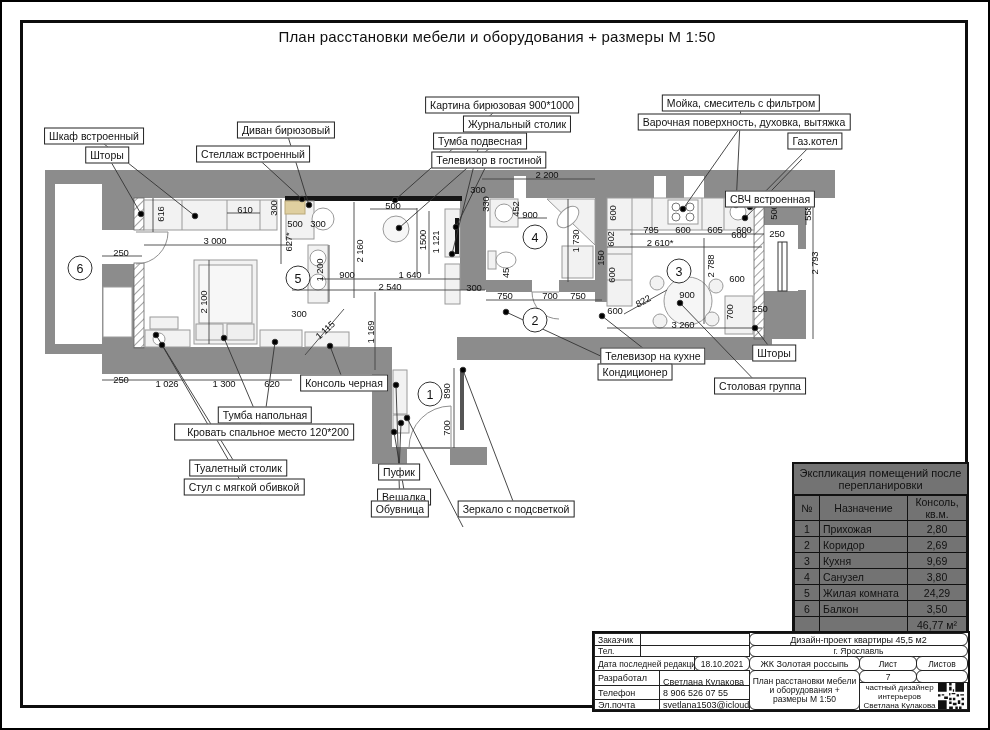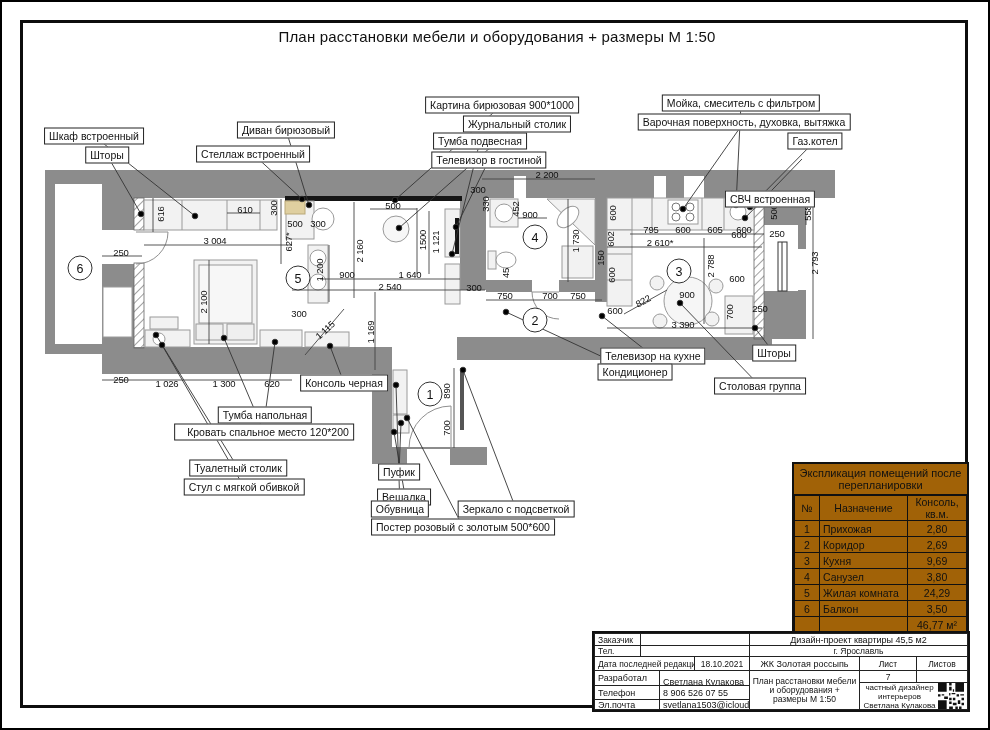--- a/index.html
+++ b/index.html
@@ -8,33 +8,33 @@
   #frame{position:absolute;left:18px;top:18px;width:948px;height:688px;border:3px solid #0d0d0d;box-sizing:border-box;}
   #sheet-title{position:absolute;left:0;top:26px;width:990px;text-align:center;font-size:15px;color:#111;letter-spacing:.2px;}
   svg#plan{position:absolute;left:0;top:0;width:990px;height:730px;}
   #dim-layer,#callout-layer,#room-layer{position:absolute;left:0;top:0;width:990px;height:730px;pointer-events:none;}
   .dim{position:absolute;font-size:9.5px;color:#111;white-space:nowrap;transform-origin:center;letter-spacing:-.2px;}
   .callout{position:absolute;transform:translate(-50%,-50%);background:#fff;border:1.2px solid #222;
            padding:0 4px;font-size:10.5px;line-height:14px;height:15px;white-space:nowrap;color:#111;}
   .room-circle{position:absolute;width:23px;height:23px;margin:0;border:1.3px solid #333;border-radius:50%;background:#fff;
                transform:translate(-50%,-50%);font-size:12.5px;display:flex;align-items:center;justify-content:center;}
   
-  #explication{position:absolute;left:790px;top:460px;width:177px;background:#a16207;border:2px solid #111;box-sizing:border-box;}
+  #explication{position:absolute;left:790px;top:460px;width:177px;background:#737373;border:2px solid #111;box-sizing:border-box;}
   #explication .exp-title{border-bottom:1.5px solid #111;font-size:11px;text-align:center;padding:3px 2px;line-height:12px;}
   #explication table{border-collapse:collapse;width:100%;table-layout:fixed;}
   #explication th,#explication td{border:1px solid #111;font-size:10.5px;font-weight:normal;padding:0 3px;height:15px;line-height:12px;}
   #explication th{text-align:center;}
   #explication td.num{text-align:center;width:18px;}
   #explication td.area{text-align:center;width:52px;}
   #explication tr.total td{border-top:1.5px solid #111;}
   
   #titleblock{position:absolute;left:590px;top:629px;width:378px;height:81px;border:2px solid #111;box-sizing:border-box;background:#fff;}
   .tb-cell{position:absolute;border:1px solid #222;box-sizing:border-box;font-size:8.5px;display:flex;align-items:center;
            padding:0 3px;overflow:hidden;white-space:nowrap;background:#fff;}
-  .tb-center{justify-content:center;text-align:center;padding:0 2px;}
+  .tb-center{justify-content:center;text-align:center;padding:0 2px;border-radius:6px;}
   .tb-wrap{white-space:normal;line-height:9px;}
   #qr{flex:0 0 auto;margin-left:2px;}
 </style>
 </head>
 <body>
 
 <div id="page">
   <div id="frame"></div>
   <div id="sheet-title">План расстановки мебели и оборудования + размеры М 1:50</div>
 
@@ -250,21 +250,21 @@
       <div class="dim" style="left: 503px; top: 271px; transform: translate(-50%, -50%) rotate(-90deg);">45</div>
       <div class="dim" style="left: 503px; top: 293px; transform: translate(-50%, -50%) rotate(0deg);">750</div>
       <div class="dim" style="left: 548px; top: 293px; transform: translate(-50%, -50%) rotate(0deg);">700</div>
       <div class="dim" style="left: 576px; top: 293px; transform: translate(-50%, -50%) rotate(0deg);">750</div>
       <div class="dim" style="left: 158px; top: 212px; transform: translate(-50%, -50%) rotate(-90deg);">616</div>
       <div class="dim" style="left: 243px; top: 207px; transform: translate(-50%, -50%) rotate(0deg); text-align: center;">610</div>
       <div class="dim" style="left: 271px; top: 206px; transform: translate(-50%, -50%) rotate(-90deg);">300</div>
       <div class="dim" style="left: 293px; top: 221px; transform: translate(-50%, -50%) rotate(0deg);">500</div>
       <div class="dim" style="left: 316px; top: 221px; transform: translate(-50%, -50%) rotate(0deg);">300</div>
       <div class="dim" style="left: 286px; top: 240px; transform: translate(-50%, -50%) rotate(-90deg);">627*</div>
-      <div class="dim" style="left: 213px; top: 238px; transform: translate(-50%, -50%) rotate(0deg);">3 004</div>
+      <div class="dim" style="left: 213px; top: 238px; transform: translate(-50%, -50%) rotate(0deg);">3 000</div>
       <div class="dim" style="left: 119px; top: 250px; transform: translate(-50%, -50%) rotate(0deg);">250</div>
       <div class="dim" style="left: 201px; top: 300px; transform: translate(-50%, -50%) rotate(-90deg);">2 100</div>
       <div class="dim" style="left: 317px; top: 268px; transform: translate(-50%, -50%) rotate(-90deg);">1 200</div>
       <div class="dim" style="left: 345px; top: 272px; transform: translate(-50%, -50%) rotate(0deg);">900</div>
       <div class="dim" style="left: 357px; top: 249px; transform: translate(-50%, -50%) rotate(-90deg);">2 160</div>
       <div class="dim" style="left: 391px; top: 203px; transform: translate(-50%, -50%) rotate(0deg);">500</div>
       <div class="dim" style="left: 420px; top: 238px; transform: translate(-50%, -50%) rotate(-90deg);">1500</div>
       <div class="dim" style="left: 433px; top: 240px; transform: translate(-50%, -50%) rotate(-90deg);">1 121</div>
       <div class="dim" style="left: 408px; top: 272px; transform: translate(-50%, -50%) rotate(0deg);">1 640</div>
       <div class="dim" style="left: 388px; top: 284px; transform: translate(-50%, -50%) rotate(0deg);">2 540</div>
@@ -290,21 +290,21 @@
       <div class="dim" style="left: 805px; top: 211px; transform: translate(-50%, -50%) rotate(-90deg);">558</div>
       <div class="dim" style="left: 812px; top: 261px; transform: translate(-50%, -50%) rotate(-90deg);">2 793</div>
       <div class="dim" style="left: 598px; top: 256px; transform: translate(-50%, -50%) rotate(-90deg);">150</div>
       <div class="dim" style="left: 609px; top: 273px; transform: translate(-50%, -50%) rotate(-90deg);">600</div>
       <div class="dim" style="left: 708px; top: 264px; transform: translate(-50%, -50%) rotate(-90deg);">2 788</div>
       <div class="dim" style="left: 737px; top: 232px; transform: translate(-50%, -50%) rotate(0deg);">600</div>
       <div class="dim" style="left: 735px; top: 276px; transform: translate(-50%, -50%) rotate(0deg);">600</div>
       <div class="dim" style="left: 641px; top: 299px; transform: translate(-50%, -50%) rotate(-29deg);">822</div>
       <div class="dim" style="left: 685px; top: 292px; transform: translate(-50%, -50%) rotate(0deg);">900</div>
       <div class="dim" style="left: 613px; top: 308px; transform: translate(-50%, -50%) rotate(0deg);">600</div>
-      <div class="dim" style="left: 681px; top: 322px; transform: translate(-50%, -50%) rotate(0deg);">3 390</div>
+      <div class="dim" style="left: 681px; top: 322px; transform: translate(-50%, -50%) rotate(0deg);">3 260</div>
       <div class="dim" style="left: 727px; top: 310px; transform: translate(-50%, -50%) rotate(-90deg);">700</div>
       <div class="dim" style="left: 758px; top: 306px; transform: translate(-50%, -50%) rotate(0deg);">250</div>
     </div>
 
   <div id="room-layer">
       <div class="room-circle" style="left: 428px; top: 392px;">1</div>
       <div class="room-circle" style="left: 533px; top: 318px;">2</div>
       <div class="room-circle" style="left: 677px; top: 269px;">3</div>
       <div class="room-circle" style="left: 533px; top: 235px;">4</div>
       <div class="room-circle" style="left: 296px; top: 276px;">5</div>
@@ -326,21 +326,20 @@
       <div class="callout" style="left: 768px; top: 157px; margin-top: 40px;">СВЧ встроенная</div>
       <div class="callout" style="left: 342px; top: 381px;">Консоль черная</div>
       <div class="callout" style="left: 263px; top: 413px;">Тумба напольная</div>
       <div class="callout" style="left: 262px; top: 430px; padding-left: 12px;">Кровать спальное место 120*200</div>
       <div class="callout" style="left: 236px; top: 466px;">Туалетный столик</div>
       <div class="callout" style="left: 242px; top: 485px;">Стул с мягкой обивкой</div>
       <div class="callout" style="left: 397px; top: 470px;">Пуфик</div>
       <div class="callout" style="left: 402px; top: 488px; margin-top: 7px;">Вешалка</div>
       <div class="callout" style="left: 398px; top: 507px;">Обувница</div>
       <div class="callout" style="left: 514px; top: 507px;">Зеркало с подсветкой</div>
-      <div class="callout" style="left: 461px; top: 525px;">Постер розовый с золотым 500*600</div>
       <div class="callout" style="left: 651px; top: 354px;">Телевизор на кухне</div>
       <div class="callout" style="left: 633px; top: 370px;">Кондиционер</div>
       <div class="callout" style="left: 758px; top: 384px;">Столовая группа</div>
       <div class="callout" style="left: 772px; top: 351px;">Шторы</div>
     </div>
 
   <div id="explication">
     <div class="exp-title">Экспликация помещений после перепланировки</div>
     <table>
       <tbody>

